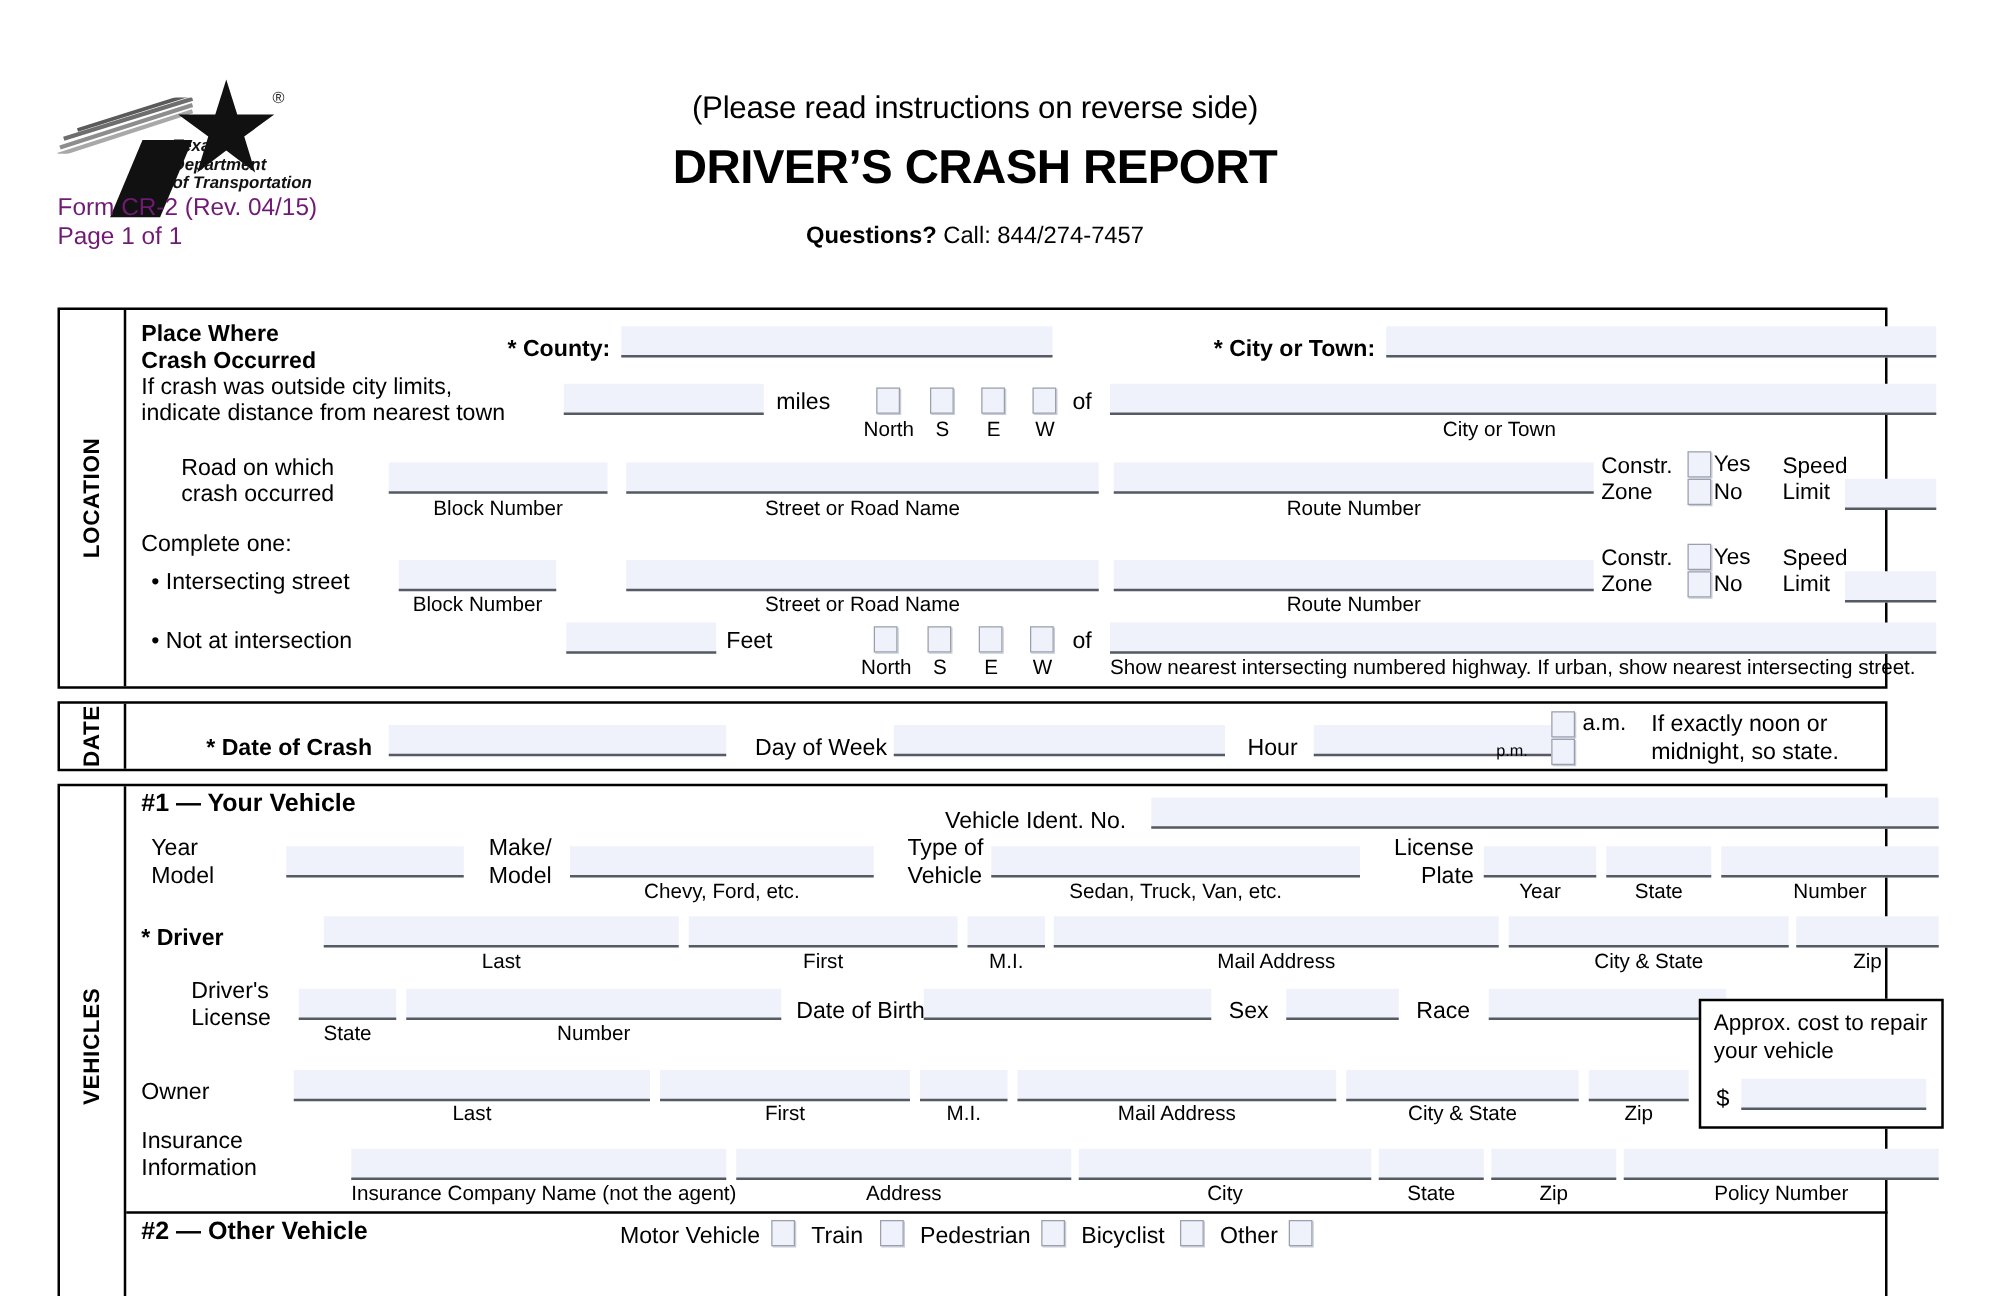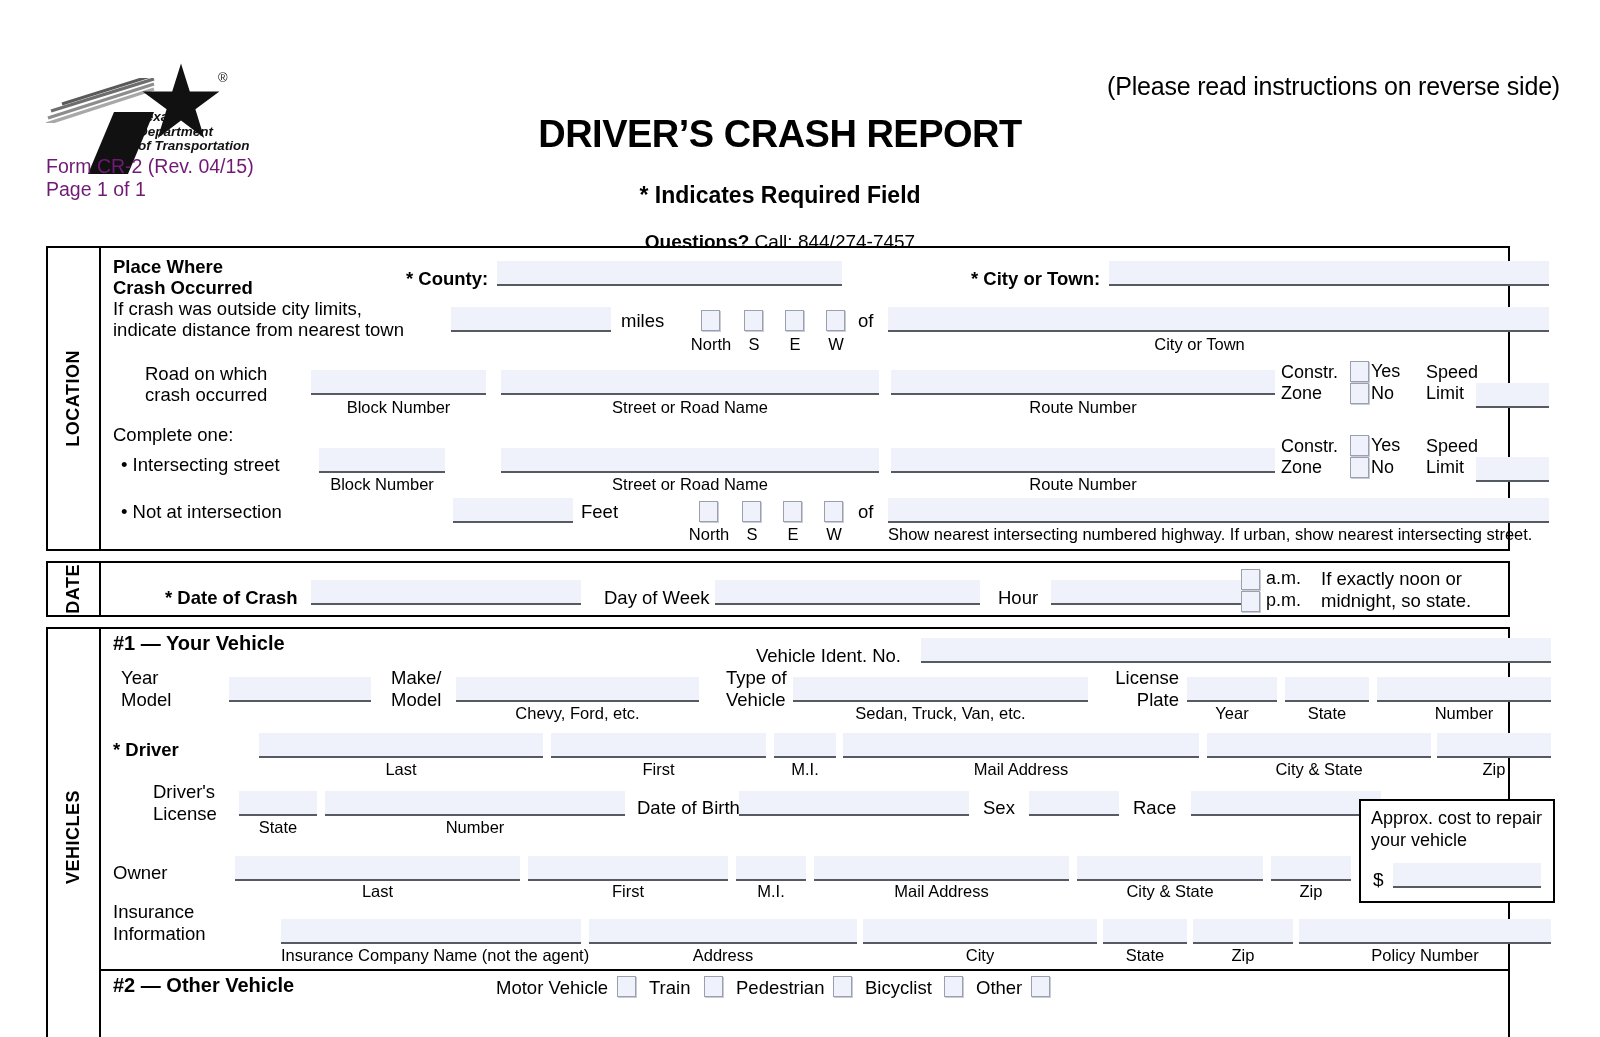--- a/index.html
+++ b/index.html
@@ -53,21 +53,21 @@
     line-height: 23px;
     color: #701a75;
   }
 
   .title-block {
     position: absolute;
     left: 0; right: 0; top: 72px;
     text-align: center;
     width: 1560px;
   }
-  .t-instruct { font-size: 25px; letter-spacing: -0.2px; text-align: right; }
+  .t-instruct { font-size: 25px; letter-spacing: -0.2px; }
   .t-main {
     font-size: 38px; font-weight: bold;
     letter-spacing: -0.5px;
     margin-top: 12px;
   }
   .t-required {
     font-size: 23px; font-weight: bold;
     margin-top: 26px;
   }
   .t-questions {
@@ -182,21 +182,20 @@
     </div>
 
     <div class="form-id">
       <div>Form CR-2 (Rev. 04/15)</div>
       <div>Page 1 of 1</div>
     </div>
 
     <div class="title-block">
       <div class="t-instruct">(Please read instructions on reverse side)</div>
       <div class="t-main">DRIVER’S CRASH REPORT</div>
-      <div class="t-required">* Indicates Required Field</div>
       <div class="t-questions">
         <b>Questions?</b>
         <span>Call: 844/274-7457</span>
       </div>
     </div>
   </div>
 
   <div class="section" style="left:46px; top:246px; width:1464px; height:305px;">
     <div class="side-label">
       <span>LOCATION</span>
@@ -315,21 +314,21 @@
 
       <div class="lbl" style="left:503px; top:24px;">Day of Week</div>
       <div class="fld" style="left:614px; top:17px; width:265px;"></div>
 
       <div class="lbl" style="left:897px; top:24px;">Hour</div>
       <div class="fld" style="left:950px; top:17px; width:190px;"></div>
 
       <div class="cbx" style="left:1140px; top:6px;"></div>
       <div class="cbx" style="left:1140px; top:28px;"></div>
       <div class="lbl" style="left:1165px; top:5px; font-size:18px;">a.m.</div>
-      <div class="lbl" style="left:1165px; top:27px; font-size:18px;">p.m.</div>
+      <div class="lbl" style="left:1096px; top:27px; font-size:13px;">p.m.</div>
 
       <div class="lbl" style="left:1220px; top:5px; font-size:18.5px; line-height:22px;">
         <span>If exactly noon or</span><br>
         <span>midnight, so state.</span>
       </div>
     </div>
   </div>
 
   <div class="section" style="left:46px; top:627px; width:1464px; height:420px;">
     <div class="side-label">

